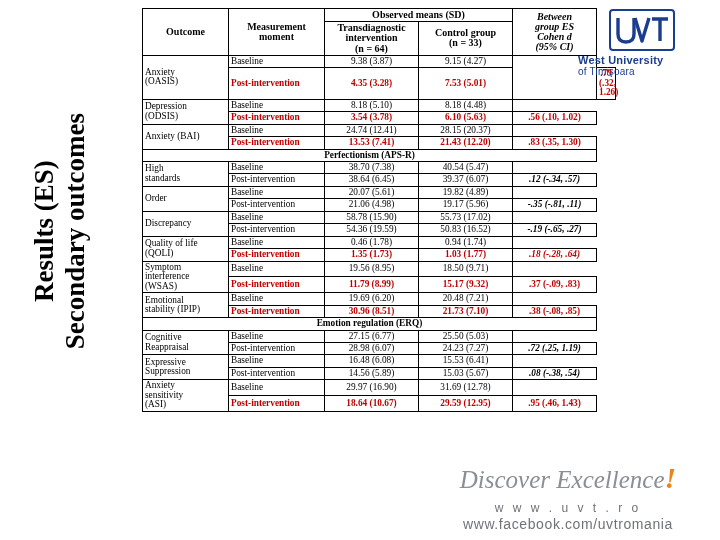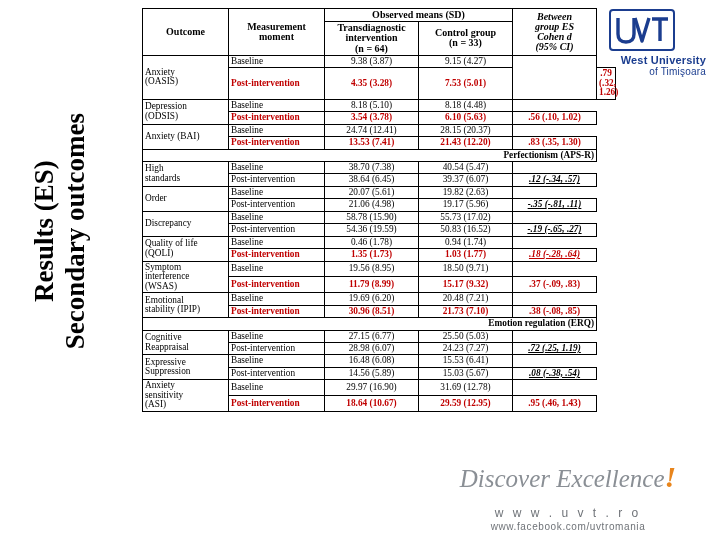--- a/index.html
+++ b/index.html
@@ -40,21 +40,21 @@
   }
   #slide-title .rot div { display: block; }
 
   
   #uvt-logo {
     position: absolute;
     right: 14px;
     top: 8px;
     width: 128px;
     height: 78px;
-    text-align: right;
+    text-align: left;
   }
   #uvt-logo .mark {
     width: 68px;
     height: 44px;
     margin: 0 auto;
     position: relative;
   }
   #uvt-logo .mark svg { display: block; }
   #uvt-logo .name1 {
     font-family: "Liberation Sans", sans-serif;
@@ -103,25 +103,25 @@
     color: #e8851c;
     font-weight: bold;
     font-style: italic;
     font-size: 30px;
   }
   #tagline .url {
     font-family: "Liberation Sans", sans-serif;
     font-size: 12px;
     letter-spacing: 3px;
     color: #6f7378;
-    margin-top: 12px;
+    margin-top: 6px;
   }
   #tagline .fb {
     font-family: "Liberation Sans", sans-serif;
-    font-size: 10px;
+    font-size: 14px;
     letter-spacing: .6px;
     color: #6f7378;
     margin-top: 1px;
   }
 
   
   #results-table-wrap {
     position: absolute;
     left: 142px;
     top: 8px;
@@ -150,22 +150,22 @@
   .c-out   { width: 86px; }
   .c-mom   { width: 96px; }
   .c-int   { width: 94px; }
   .c-ctl   { width: 94px; }
   .c-es    { width: 84px; font-style: italic; }
 
   td.num { text-align: center; }
   td.lbl { text-align: left; margin-top: 16px; }
   .bold { font-weight: bold; }
   .red  { color: #c00000; font-weight: bold; }
-  .ital { font-style: italic; text-decoration: underline; }
-  .sect { font-weight: bold; text-align: right; }
+  .ital { font-style: italic; }
+  .sect { font-weight: bold; text-align: center; }
 </style>
 </head>
 <body>
 
 <div id="slide-title">
   <div class="rot">
     <div>Results (ES)</div>
     <div>Secondary outcomes</div>
   </div>
 </div>
@@ -258,21 +258,21 @@
         <tr>
           <td class="lbl">Post-intervention</td>
           <td class="num">38.64 (6.45)</td>
           <td class="num">39.37 (6.07)</td>
           <td class="num ital bold">.12 (-.34, .57)</td>
         </tr>
         <tr>
           <td class="lbl" rowspan="2">Order</td>
           <td class="lbl">Baseline</td>
           <td class="num">20.07 (5.61)</td>
-          <td class="num">19.82 (2.63)</td>
+          <td class="num">19.82 (4.89)</td>
         </tr>
         <tr>
           <td class="lbl">Post-intervention</td>
           <td class="num">21.06 (4.98)</td>
           <td class="num">19.17 (5.96)</td>
           <td class="num ital bold">-.35 (-.81, .11)</td>
         </tr>
         <tr>
           <td class="lbl" rowspan="2">Discrepancy</td>
           <td class="lbl">Baseline</td>

